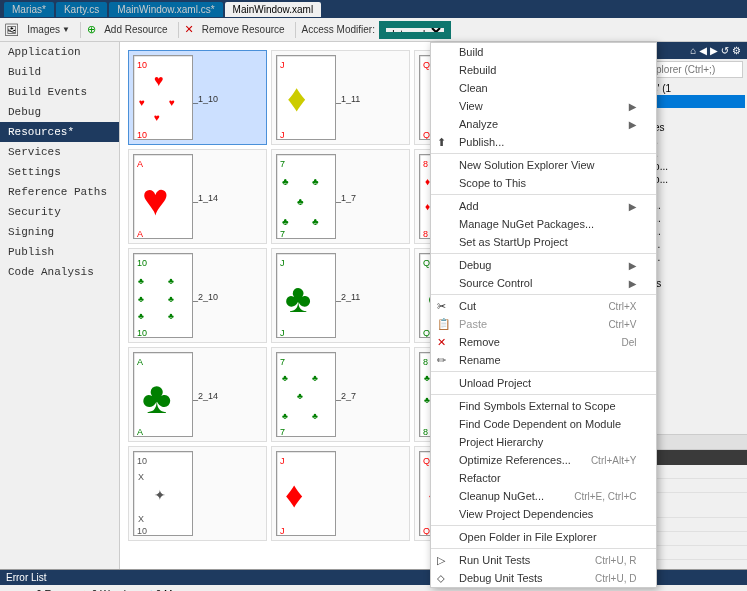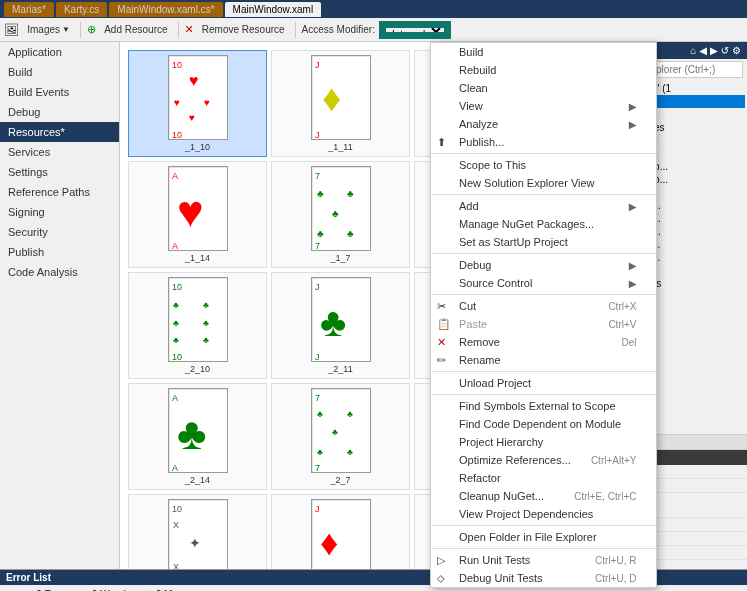--- a/index.html
+++ b/index.html
@@ -23,21 +23,21 @@
       padding: 0 4px;
       font-size: 10px;
     }
     .title-bar-tabs {
       display: flex;
       align-items: center;
       gap: 2px;
       flex: 1;
     }
     .tab {
-      background: #a16207;
+      background: #0369a1;
       color: #ccc;
       padding: 2px 8px;
       font-size: 10px;
       cursor: pointer;
       border-radius: 2px 2px 0 0;
     }
     .tab.active {
       background: #f0f0f0;
       color: #000;
     }
@@ -92,20 +92,21 @@
       width: 120px;
       background: #f0f0f0;
       border-right: 1px solid #ccc;
       overflow-y: auto;
     }
     .sidebar-item {
       padding: 4px 8px;
       font-size: 11px;
       cursor: pointer;
       color: #333;
+      font-family: Liberation Mono, monospace;
     }
     .sidebar-item.active {
       background: #1e3a5f;
       color: white;
     }
 
     
     .content-area {
       flex: 1;
       background: white;
@@ -114,21 +115,21 @@
       border-right: 1px solid #ccc;
     }
     .resources-grid {
       display: grid;
       grid-template-columns: repeat(3, 1fr);
       gap: 4px;
       padding: 8px;
     }
     .resource-item {
       display: flex;
-      flex-direction: column;
+      flex-direction: row;
       align-items: center;
       border: 1px solid #ddd;
       padding: 4px;
       cursor: pointer;
       background: #fafafa;
     }
     .resource-item.selected { background: #cce0ff; border-color: #4a90d9; }
     .card-image {
       width: 60px;
       height: 85px;
@@ -238,21 +239,21 @@
       background: #f0f0f0;
       border-top: 1px solid #999;
       display: flex;
       flex-direction: column;
     }
     .error-list-title {
       background: #1e3a5f;
       color: white;
       font-size: 10px;
       padding: 2px 6px;
-      font-weight: bold;
+      font-weight: normal;
     }
     .error-list-toolbar {
       display: flex;
       align-items: center;
       padding: 2px 6px;
       gap: 8px;
       border-bottom: 1px solid #ccc;
       background: #f0f0f0;
     }
     .error-count {
@@ -327,22 +328,22 @@
 
   <div class="sidebar">
     <div class="sidebar-item">Application</div>
     <div class="sidebar-item">Build</div>
     <div class="sidebar-item">Build Events</div>
     <div class="sidebar-item">Debug</div>
     <div class="sidebar-item active">Resources*</div>
     <div class="sidebar-item">Services</div>
     <div class="sidebar-item">Settings</div>
     <div class="sidebar-item">Reference Paths</div>
+    <div class="sidebar-item">Security</div>
     <div class="sidebar-item">Signing</div>
-    <div class="sidebar-item">Security</div>
     <div class="sidebar-item">Publish</div>
     <div class="sidebar-item">Code Analysis</div>
   </div>
 
   <div class="content-area">
     <div class="resources-grid">
 
       <div class="resource-item selected">
         <div class="card-image">
           <svg width="60" height="85" xmlns="http://www.w3.org/2000/svg">
@@ -717,24 +718,24 @@
   <div class="cm-item">
     <span>Analyze</span>
     <span class="arrow">▶</span>
   </div>
   <div class="cm-item">
     <span style="position:absolute;left:6px;color:#444;">⬆</span>
     <span>Publish...</span>
   </div>
   <div class="cm-separator"></div>
   <div class="cm-item">
+    <span>New Solution Explorer View</span>
+  </div>
+  <div class="cm-item">
     <span>Scope to This</span>
-  </div>
-  <div class="cm-item">
-    <span>New Solution Explorer View</span>
   </div>
   <div class="cm-separator"></div>
   <div class="cm-item">
     <span>Add</span>
     <span class="arrow">▶</span>
   </div>
   <div class="cm-item">
     <span>Manage NuGet Packages...</span>
   </div>
   <div class="cm-item">

